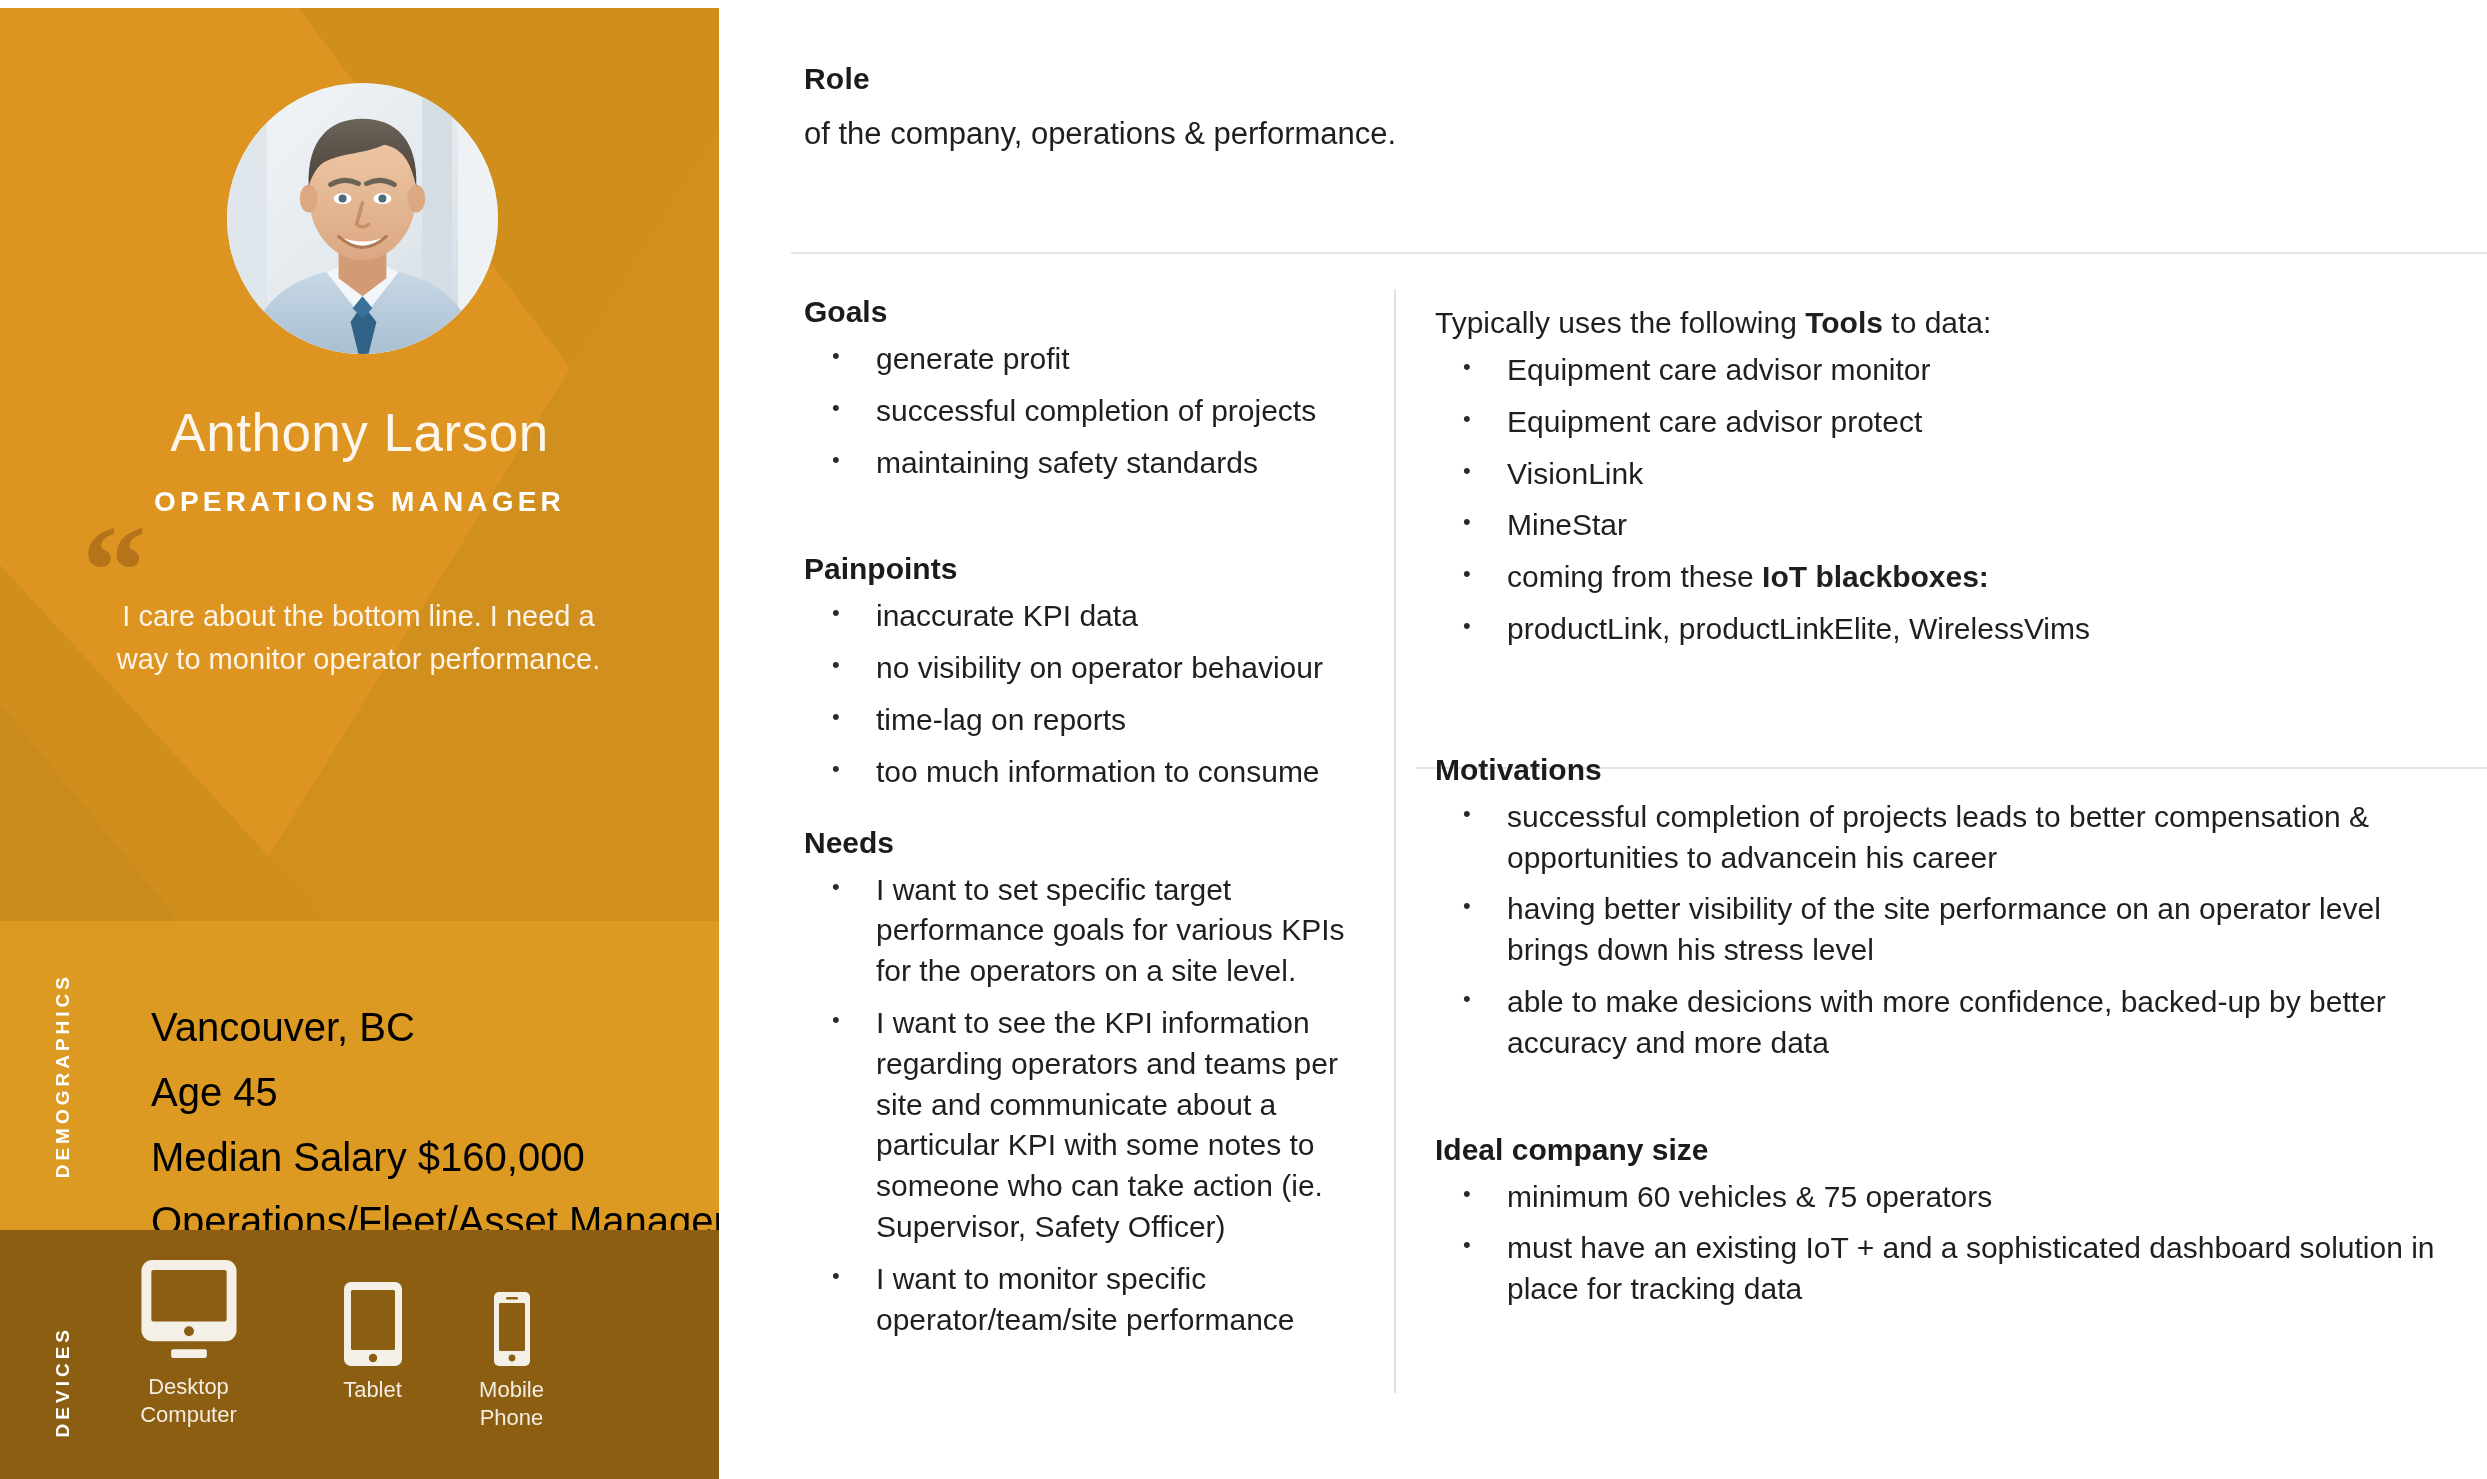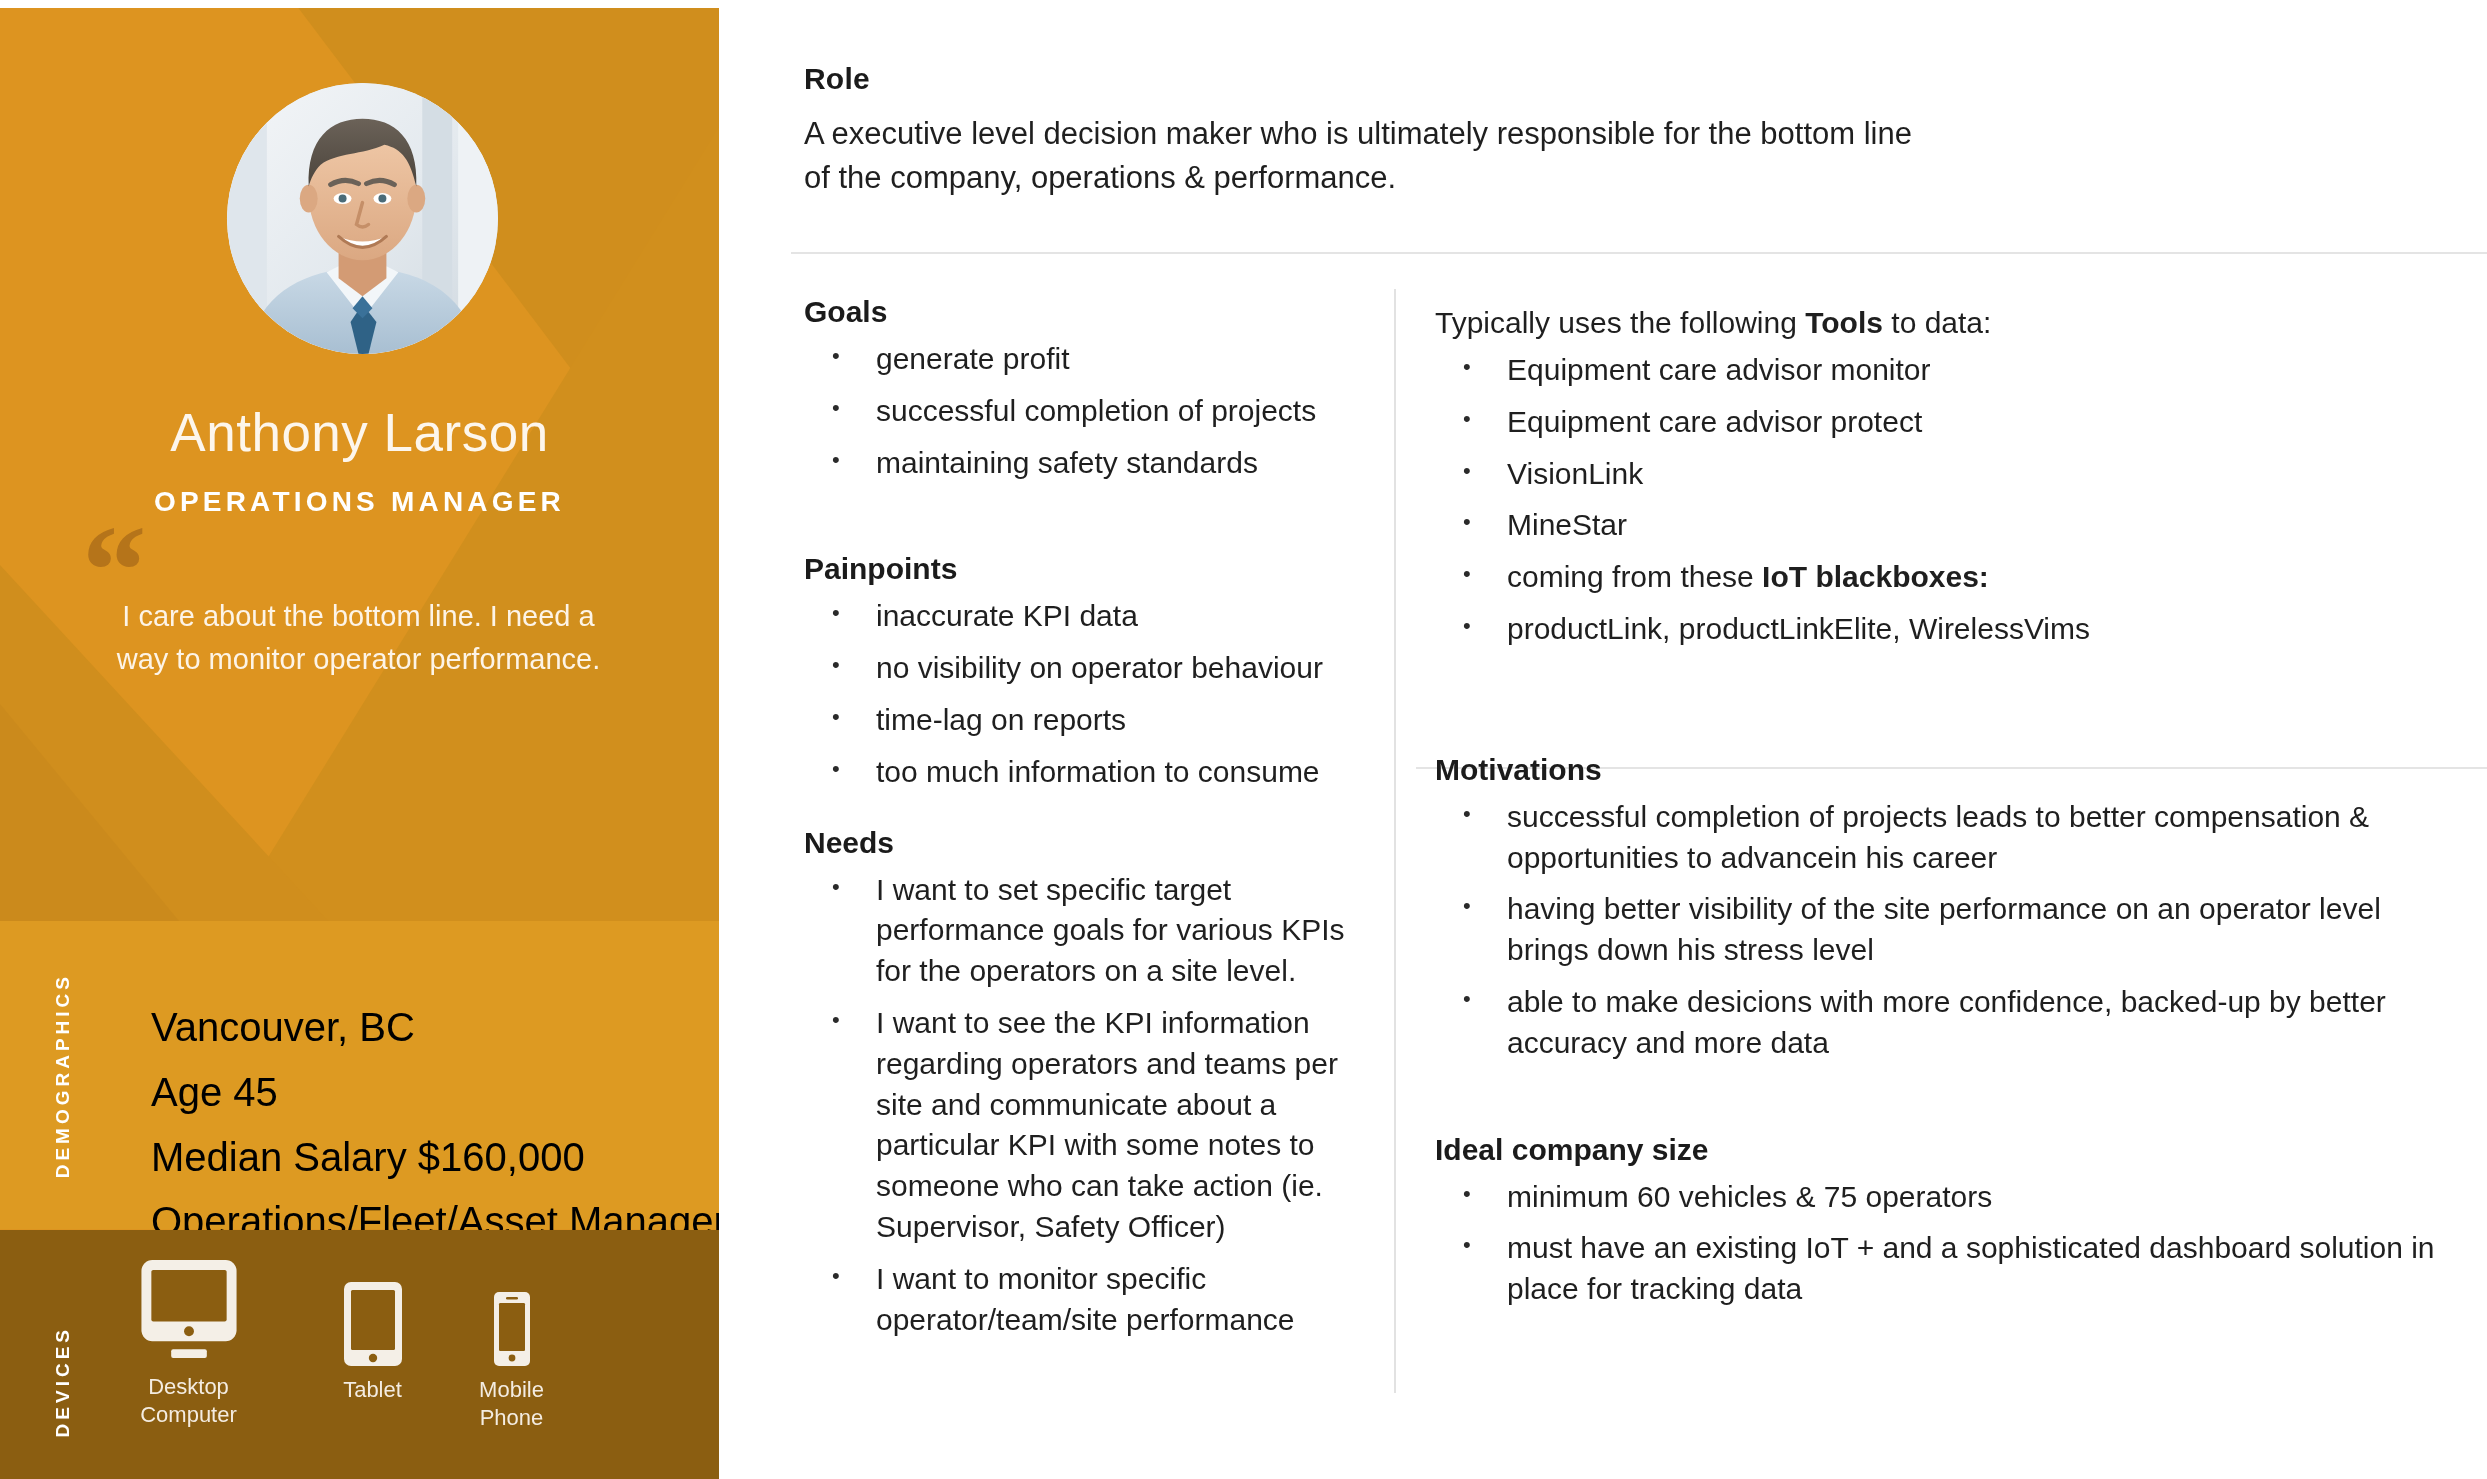--- a/index.html
+++ b/index.html
@@ -320,21 +320,20 @@
 
       </div>
     </section>
   </aside>
 
   <main class="main">
 
     <div class="role-block">
       <div class="h-bold">Role</div>
       <div class="body-text role-desc">
-        <div>A executive level decision maker who is ultimately responsible for the bottom line</div>
         <div>of the company, operations &amp; performance.</div>
       </div>
     </div>
 
     <div class="hr hr-top"></div>
     <div class="vr"></div>
     <div class="hr hr-right"></div>
 
     <div class="col-left">
 

